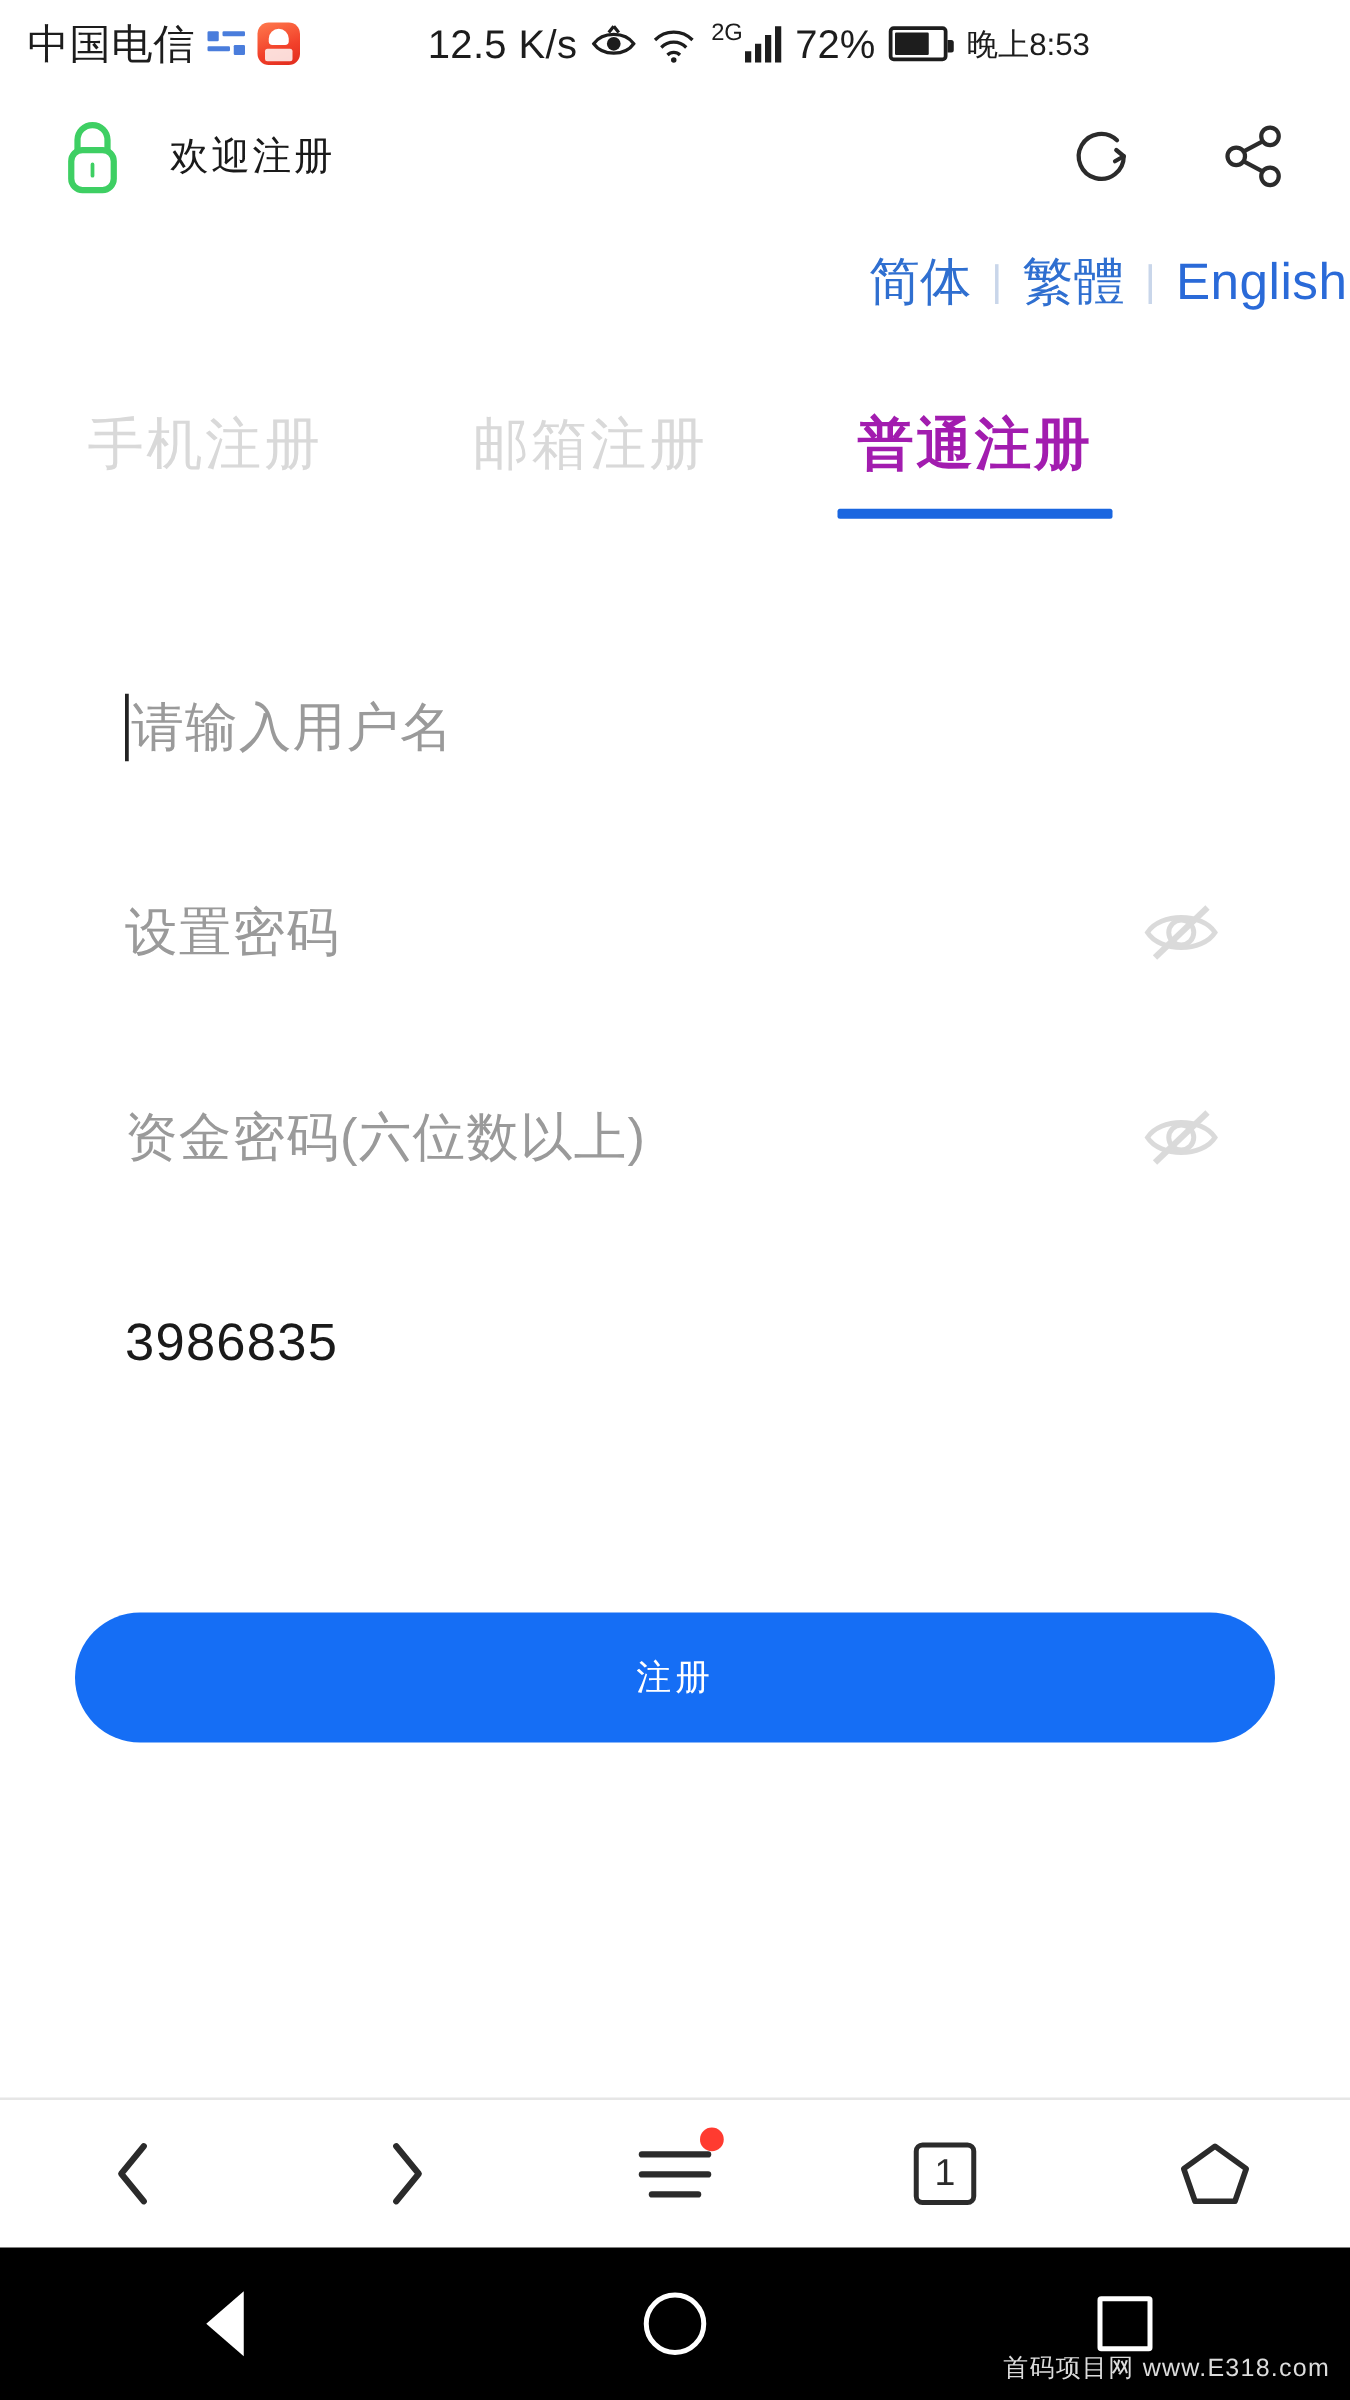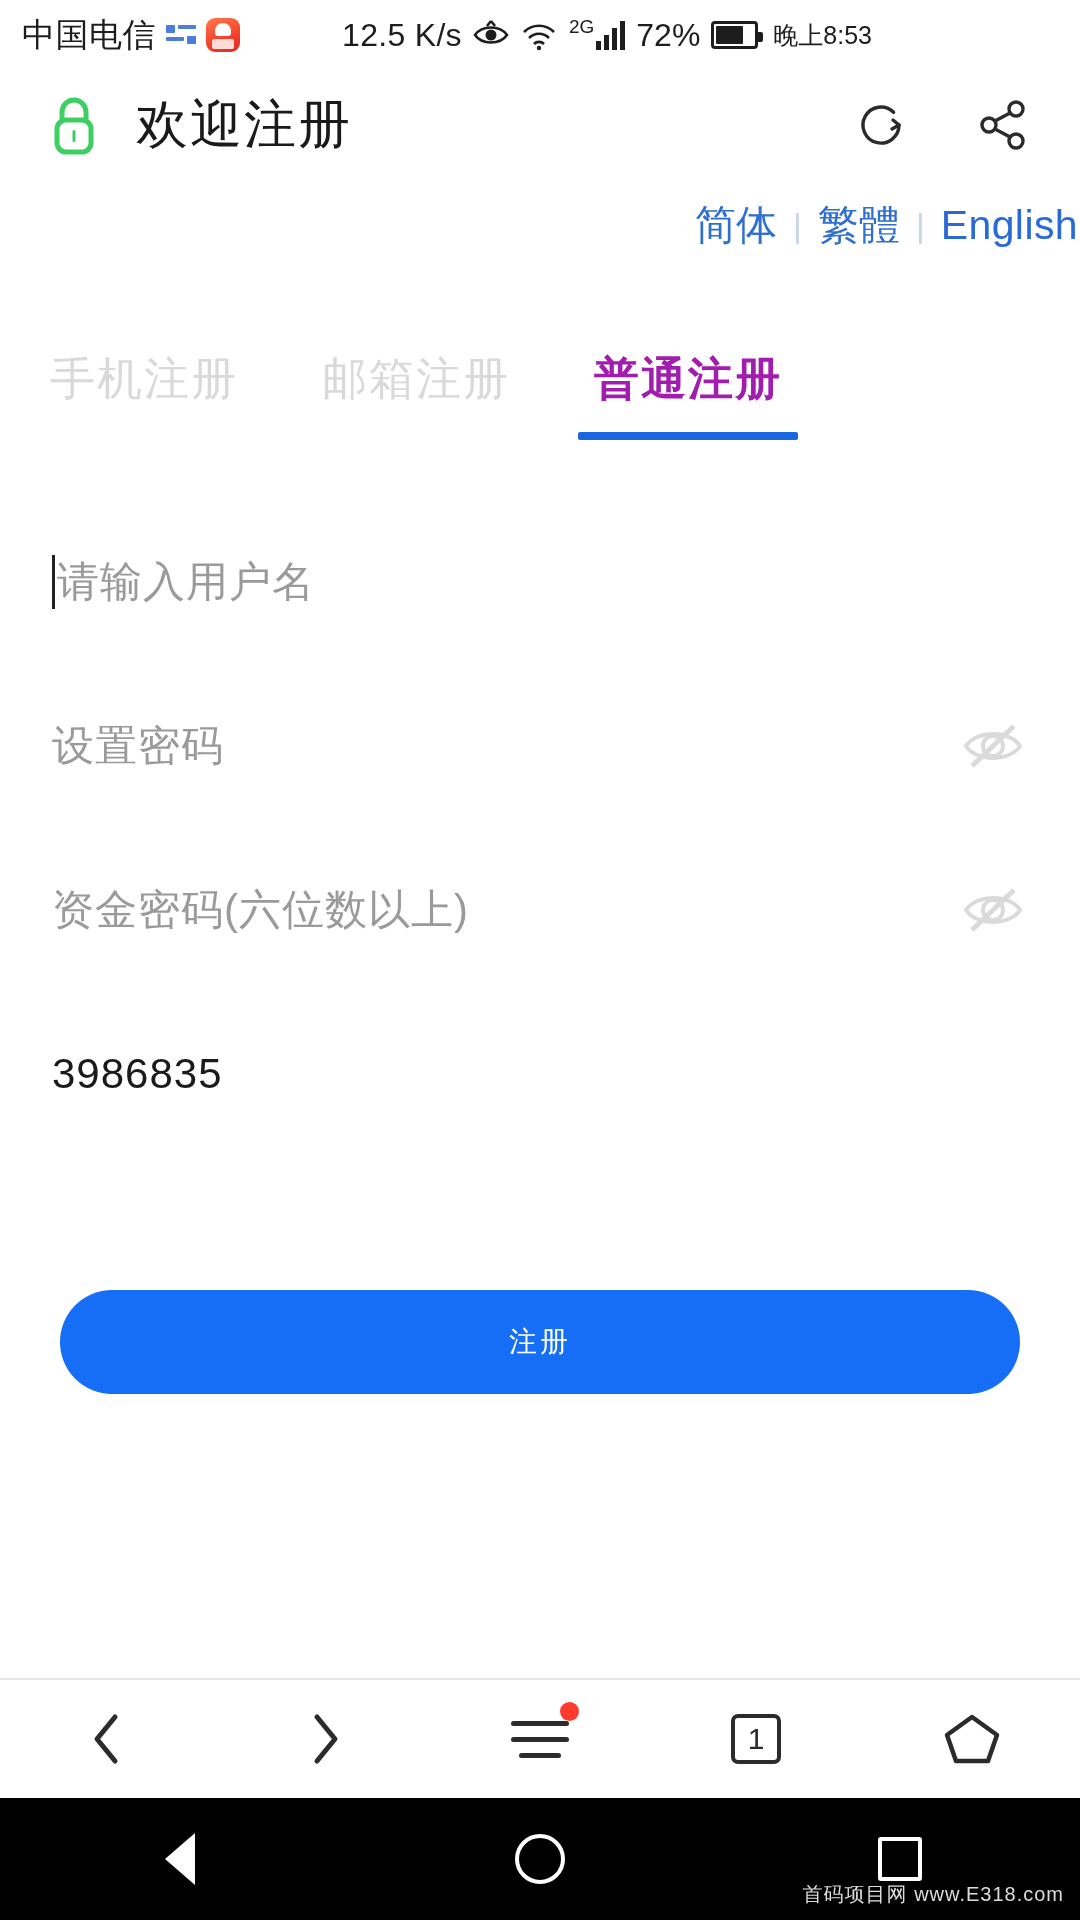--- a/index.html
+++ b/index.html
@@ -74,55 +74,55 @@
   .battery .fill { height: 100%; width: 72%; background: #1d1d1d; border-radius: 1px; }
   .sb-time { font-size: 25px; color: #1d1d1d; margin-left: 4px; }
 
   
   .appbar {
     position: absolute; top: 70px; left: 0; width: 1080px; height: 110px;
     display: flex; align-items: center; padding: 0 46px;
   }
   .lock-icon { width: 56px; height: 62px; position: relative; }
   .page-title {
-    font-size: 52px; color: #1a1a1a; margin-left: 34px; letter-spacing: 2px;
+    font-size: 31px; color: #1a1a1a; margin-left: 34px; letter-spacing: 2px;
   }
   .appbar-actions { margin-left: auto; display: flex; align-items: center; gap: 60px; }
   .icon-btn { width: 62px; height: 62px; display: flex; align-items: center; justify-content: center; }
 
   
   .lang-row {
     position: absolute; top: 198px; right: 0; width: 936px;
     display: flex; justify-content: flex-end; align-items: center;
     padding-right: 2px;
     font-size: 41px;
   }
   .lang-item { color: #2f6fd0; padding: 0 16px; }
   .lang-sep { color: #c9d6ea; font-size: 34px; }
   .lang-item.eng { color: #2a6ad8; padding-right: 0; letter-spacing: 0.4px; }
 
   
   .tabs {
     position: absolute; top: 300px; left: 0; width: 1080px; height: 110px;
-    display: flex; align-items: flex-end; padding: 0 32px;
+    display: flex; align-items: center; padding: 0 52px; gap: 36px;
   }
   .tab {
     position: relative; font-size: 45px; color: #d9d9d9;
     padding: 0 18px; letter-spacing: 2px; line-height: 1.35;
     flex: 0 0 auto; text-align: center;
   }
   .tab + .tab { margin-left: 48px; }
   .tab.active { color: #a21caf; font-weight: bold; }
   .tab.active::after {
     content: ""; position: absolute; left: 2px; right: 2px; bottom: -30px;
     height: 8px; background: #1a66e0; border-radius: 2px;
   }
 
   
-  .form { position: absolute; top: 500px; left: 0; width: 1080px; padding: 0 52px; }
+  .form { position: absolute; top: 500px; left: 0; width: 1080px; padding: 0 100px; }
   .field {
     position: relative; height: 164px;
     display: flex; align-items: center;
   }
   .field .caret {
     width: 3px; height: 54px; background: #222; margin-right: 2px;
   }
   .field .ph {
     font-size: 42px; color: #9a9a9a; letter-spacing: 1px;
   }

